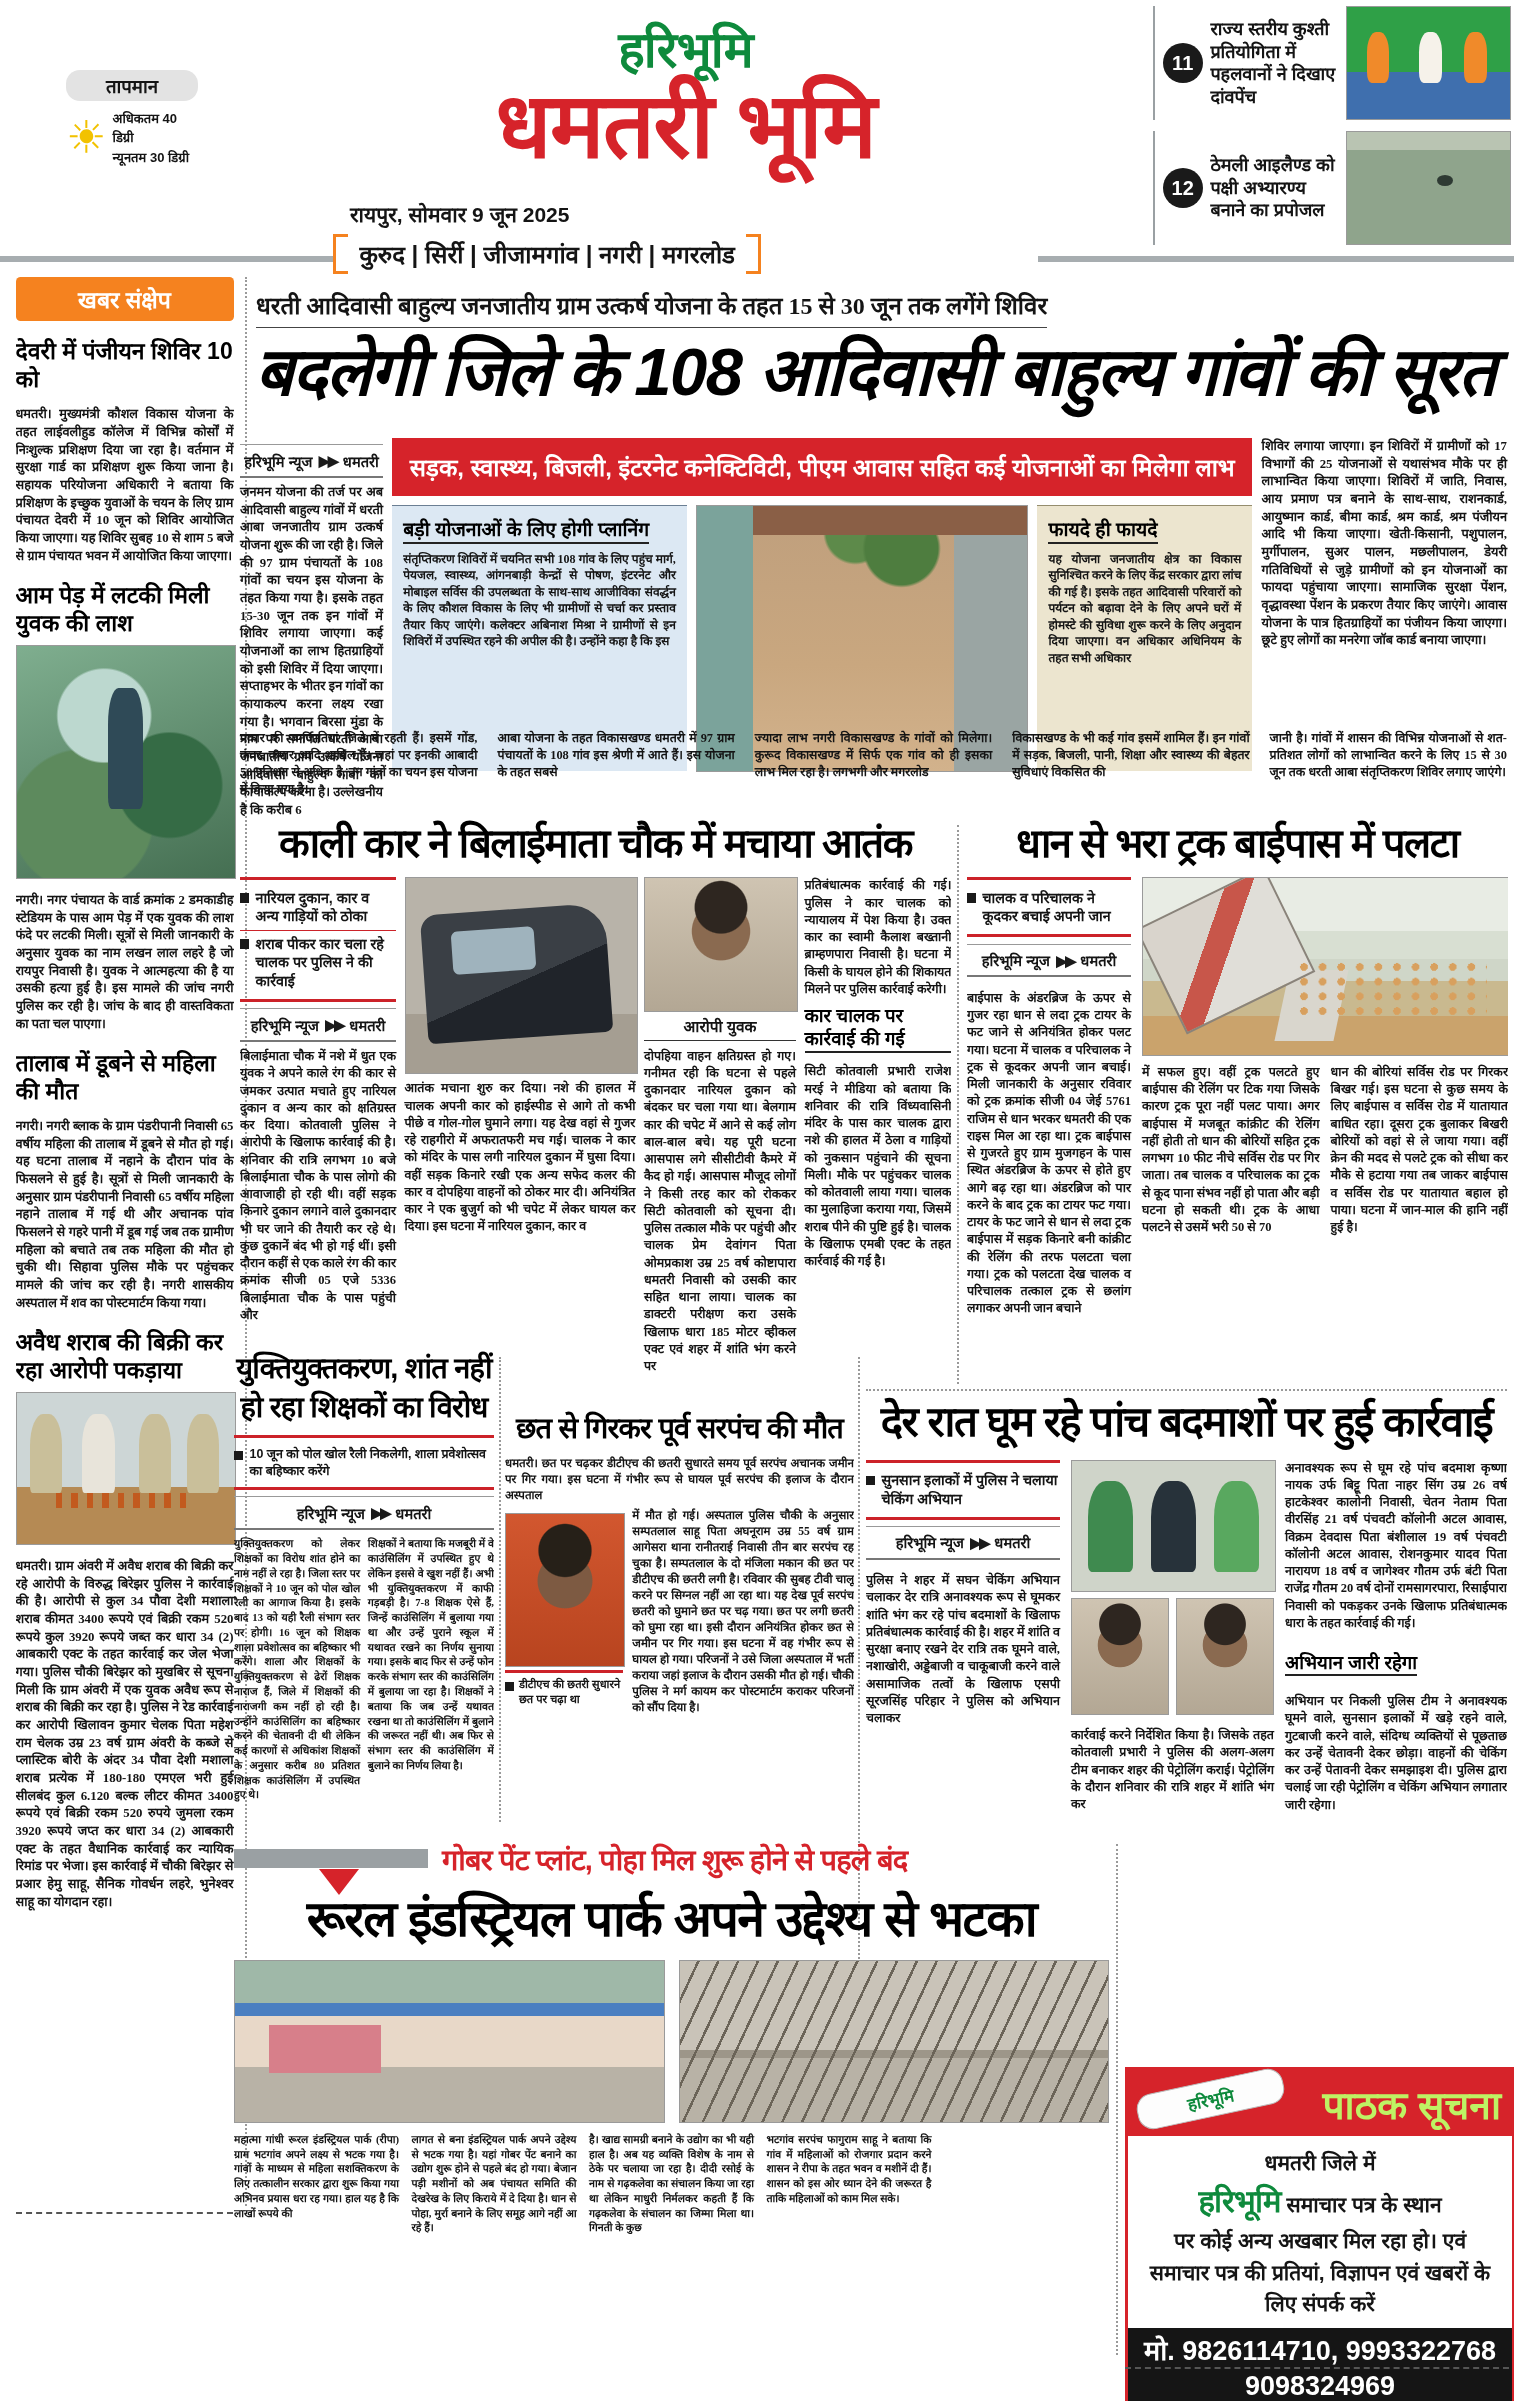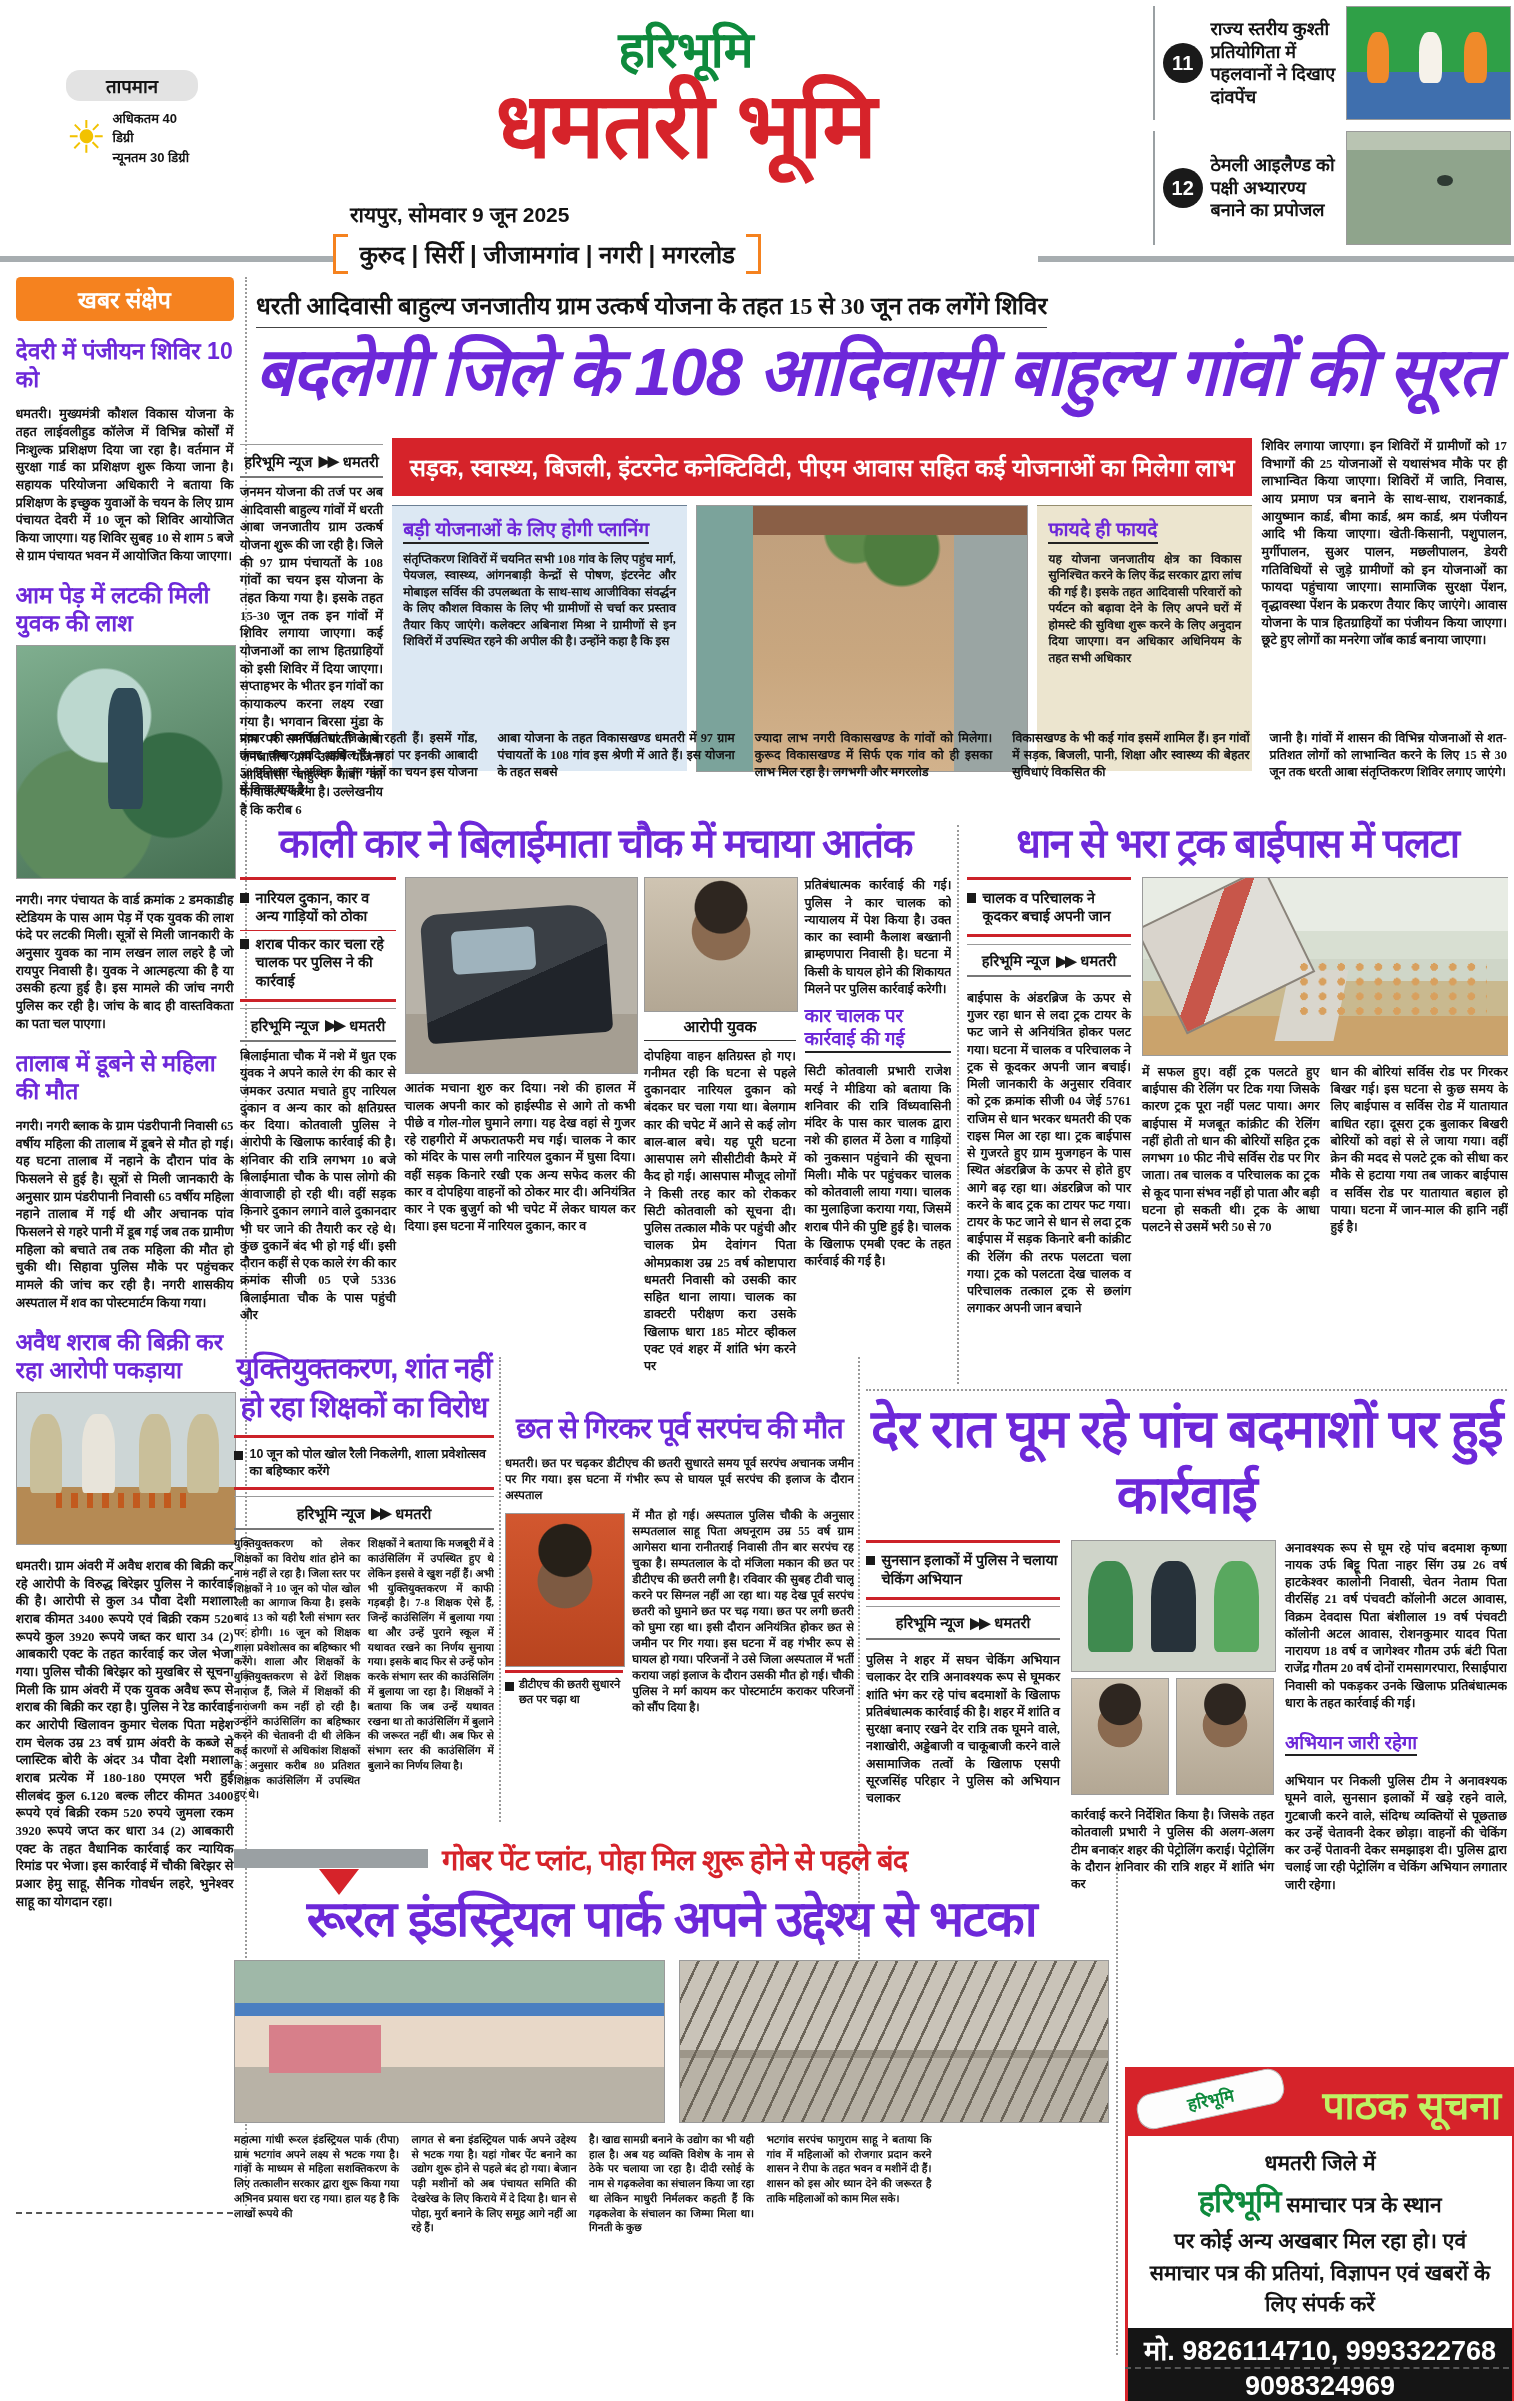--- a/index.html
+++ b/index.html
@@ -1,18 +1,18 @@
 <!DOCTYPE html>
 <html style="font-size:12.4px"><head>
 <meta charset="utf-8">
 <style>
   html,body{margin:0;padding:0;background:#e9e9e9;}
   .page{position:relative;width:1514px;height:2401px;background:#ffffff;overflow:hidden;
         font-family:"Liberation Serif","DejaVu Serif",serif;color:#141414;}
-  .hl{font-family:"Liberation Sans","DejaVu Sans",sans-serif;font-weight:800;color:#6d28d9;}
+  .hl{font-family:"Liberation Sans","DejaVu Sans",sans-serif;font-weight:800;color:#000000;}
   .jtext{text-align:justify;line-height:1.38;font-weight:600;}
   
   .weather{position:absolute;left:66px;top:70px;width:132px;}
   .weather-pill{background:#e3e3e3;border-radius:14px;text-align:center;font-weight:800;
         font-size:18.6px;padding:3.1px 0;font-family:"Liberation Sans",sans-serif;}
   .weather-row{display:flex;align-items:center;gap:6.2px;margin-top:7.7px;}
   .sun{font-size:45px;color:#f2c200;line-height:1;}
   .wt-lines{font-size:13px;font-weight:800;line-height:1.5;font-family:"Liberation Sans",sans-serif;}
   .brand-top{position:absolute;left:333px;top:14px;width:705px;text-align:center;
         font-size:50px;color:#0e8a3c;letter-spacing:-0.8px;}
@@ -147,21 +147,21 @@
   .s5{position:absolute;left:505px;top:1409px;width:349px;height:479px;overflow:hidden;}
   .s5 .head{font-size:29px;text-align:center;letter-spacing:-0.8px;line-height:1.35;margin-bottom:7.7px;}
   .s5 .jtext{font-size:11.6px;}
   .s5-fig{float:left;width:118px;margin:4.6px 9.3px 3.1px 0;}
   .s5-port{width:118px;height:152px;}
   .s5-capline{border-top:3.1px solid #cc2229;margin-top:3.1px;}
   .s5-cap{display:flex;gap:4.6px;font-size:11.2px;font-weight:800;font-family:"Liberation Sans",sans-serif;
         line-height:1.3;padding-top:3.9px;}
   
   .s6{position:absolute;left:866px;top:1396px;width:641px;height:660px;overflow:hidden;}
-  .s6 .head{font-size:53px;text-align:center;letter-spacing:-1.5px;line-height:1.25;}
+  .s6 .head{font-size:42px;text-align:center;letter-spacing:-1.5px;line-height:1.25;}
   .s6-grid{display:grid;grid-template-columns:194px 203px 222px;gap:11px;margin-top:11px;font-size:12.5px;}
   .group-ph{width:100%;height:130px;}
   .mug-row{display:grid;grid-template-columns:1fr 1fr;gap:6.2px;margin-top:6.2px;}
   .mug-sm{height:115px;}
   .hdot{position:absolute;border-top:2.3px dotted #999;}
   .vdot{position:absolute;border-left:2.3px dotted #999;}
   
   .s7{position:absolute;left:234px;top:1833px;width:875px;height:561px;overflow:hidden;}
   .s7-kick{display:flex;align-items:center;gap:14px;height:51px;}
   .kick-bar{width:194px;height:18.6px;background:#9aa0a3;position:relative;flex:none;}

